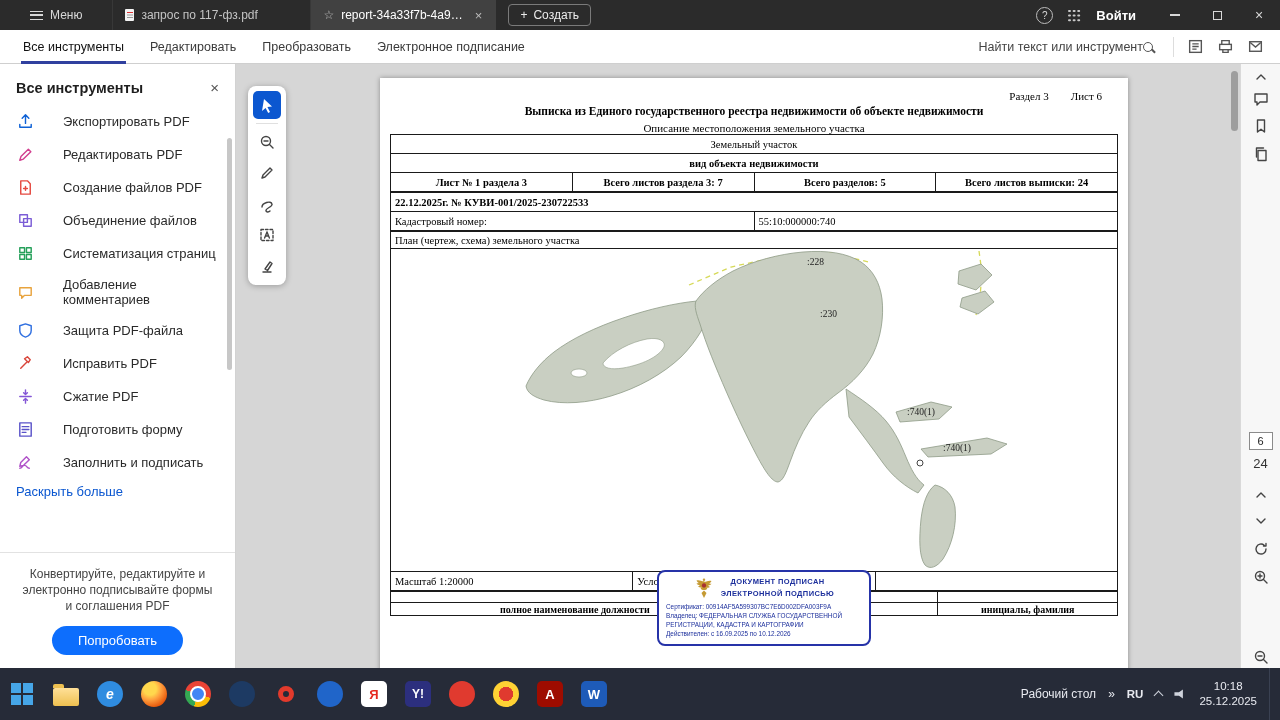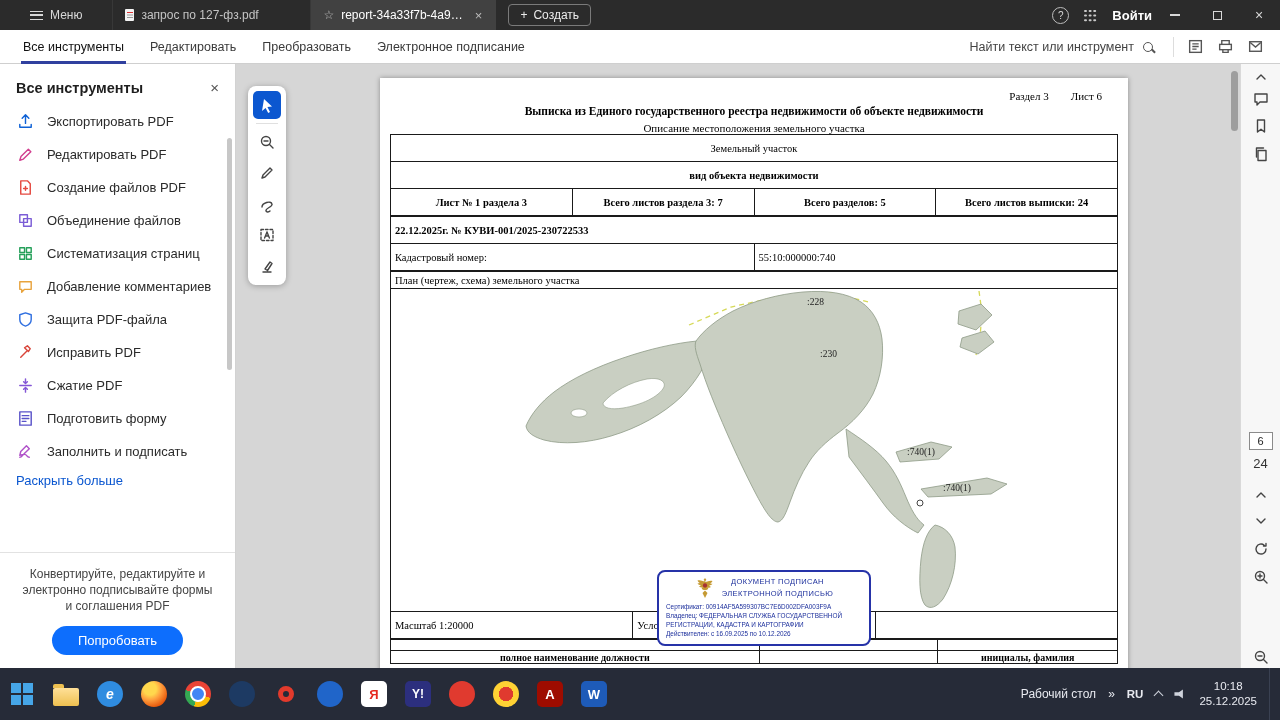--- a/index.html
+++ b/index.html
@@ -17,42 +17,42 @@
 .tab-label{white-space:nowrap;overflow:hidden;text-overflow:ellipsis;flex:1}
 .pdfdoc{width:9px;height:12px;background:#f4f4f4;border-radius:1px;flex:none;position:relative}
 .pdfdoc::after{content:"";position:absolute;left:1.5px;top:3px;width:6px;height:1.2px;background:#d33;box-shadow:0 2.5px 0 #999,0 5px 0 #999}
 .star{color:#bdbdbd;font-size:12px}
 .tab-close{color:#bbb;font-size:13px;padding:0 2px}
 .create-btn{display:flex;align-items:center;gap:6px;border:1px solid #7a7a7a;border-radius:4px;padding:3px 11px;margin-left:12px;color:#ececec}
 .tb-spacer{flex:1}
 .help-btn{width:17px;height:17px;border:1px solid #bdbdbd;border-radius:50%;display:flex;align-items:center;justify-content:center;font-size:10px;margin-right:14px}
 .dots{width:13px;height:13px;position:relative;margin-right:16px}
 .dots::before{content:"";position:absolute;left:1px;top:1px;width:2.6px;height:2.6px;border-radius:50%;background:#c9c9c9;box-shadow:4.6px 0 0 #c9c9c9,9.2px 0 0 #c9c9c9,0 4.6px 0 #c9c9c9,4.6px 4.6px 0 #c9c9c9,9.2px 4.6px 0 #c9c9c9,0 9.2px 0 #c9c9c9,4.6px 9.2px 0 #c9c9c9,9.2px 9.2px 0 #c9c9c9}
-.signin{font-weight:bold;color:#fff;font-size:13px;margin-right:2px}
+.signin{font-weight:bold;color:#fff;font-size:13px;margin-right:18px}
 .winbtn{width:42px;height:30px;display:flex;align-items:center;justify-content:center;color:#d8d8d8;font-size:14px}
 .minbar{width:10px;height:1.4px;background:#d8d8d8}
 .maxbox{width:9px;height:9px;border:1.3px solid #d8d8d8}
 
 
 .toolbar{position:absolute;top:30px;left:0;right:0;height:34px;background:#fff;border-bottom:1px solid #cfcfcf;display:flex;align-items:center;padding:0 10px;font-size:12.5px;color:#3a3a3a;z-index:6}
 .tb-item{padding:0 13px;height:34px;display:flex;align-items:center;position:relative;white-space:nowrap}
 .tb-item.active{color:#111}
 .tb-item.active::after{content:"";position:absolute;left:11px;right:11px;bottom:0;height:3px;background:#30409f}
-.search{margin-left:auto;display:flex;align-items:center;gap:9px;color:#444;padding-right:14px}
+.search{margin-left:auto;display:flex;align-items:center;color:#444;padding-right:14px}
 .mag{width:10px;height:10px;border:1.6px solid #555;border-radius:50%;position:relative;display:inline-block}
 .mag::after{content:"";position:absolute;width:5px;height:1.6px;background:#555;transform:rotate(45deg);right:-4px;bottom:-1px}
 .tb-div{width:1px;height:20px;background:#ddd;margin:0 6px}
 .tb-icon{width:30px;height:30px;display:flex;align-items:center;justify-content:center}
 .tb-icon svg{width:17px;height:17px;stroke:#555;fill:none;stroke-width:1.3}
 
 
 .sidebar{position:absolute;top:64px;left:0;width:236px;height:604px;background:#fff;border-right:1px solid #d2d2d2;z-index:5}
 .sb-head{display:flex;justify-content:space-between;align-items:center;padding:15px 16px 9px;font-size:14.5px;font-weight:bold;color:#1e1e1e}
 .sb-close{font-size:15px;color:#555;font-weight:normal}
-.sb-item{display:flex;align-items:center;gap:12px;padding:7px 16px;font-size:13px;color:#2a2a2a}
+.sb-item{display:flex;align-items:center;gap:28px;padding:7px 16px;font-size:13px;color:#2a2a2a}
 .sb-item svg{width:19px;height:19px;flex:none;stroke:currentColor;fill:none;stroke-width:1.5;stroke-linecap:round;stroke-linejoin:round}
 .ic0{color:#0f62d6}.ic1{color:#d23f8f}.ic2{color:#e5483f}.ic3{color:#7b5cd6}.ic4{color:#25a05a}.ic5{color:#e8a33d}.ic6{color:#2fa05f}.ic7{color:#2f6fe0}.ic8{color:#d9453a}.ic9{color:#8456d6}.ic10{color:#5a53c9}.ic11{color:#b052c9}.ic12{color:#e5632f}
 .sb-more{color:#0b57d0;font-size:13px;padding:5px 16px}
 .sb-scroll{position:absolute;right:3px;top:74px;width:5px;height:232px;background:#c7c7c7;border-radius:3px}
 .sb-foot{position:absolute;left:0;right:0;bottom:0;height:116px;border-top:1px solid #e2e2e2;background:#fff;padding:13px 20px 0;text-align:center}
 .sb-foot p{font-size:12px;color:#454545;line-height:1.35}
 .try-btn{display:inline-block;margin-top:11px;background:#0d6efd;color:#fff;border-radius:17px;padding:7px 26px;font-size:13px;border:none}
 
 
 .docarea{position:absolute;top:64px;left:236px;width:1004px;height:604px;background:#d6d6d6;overflow:hidden}
@@ -63,39 +63,39 @@
 .ft-btn.active svg{stroke:#fff}
 .ft-div{width:22px;height:1px;background:#e0e0e0;margin:1px 0}
 .doc-scroll{position:absolute;right:2px;top:7px;width:7px;height:60px;background:#9e9e9e;border-radius:4px}
 
 
 .page{position:absolute;left:144px;top:14px;width:748px;height:780px;background:#fff;box-shadow:0 0 5px rgba(0,0,0,.35);font-family:"Liberation Serif",serif;color:#000}
 .page-head{position:absolute;top:12px;right:26px;font-size:11px;display:flex;gap:22px}
 .doc-title{margin-top:27px;text-align:center;font-weight:bold;font-size:11.5px}
 .doc-sub{text-align:center;font-size:11px;margin-top:5px}
 .page table{border-collapse:collapse;width:728px;margin:0 auto;font-size:10.5px;table-layout:fixed}
-.page td{border:1px solid #1a1a1a;padding:0 4px;height:27px;vertical-align:middle;overflow:hidden;white-space:nowrap}
+.page td{border:1px solid #1a1a1a;padding:0 4px;height:19px;vertical-align:middle;overflow:hidden;white-space:nowrap}
 .t1{margin-top:6px}.t2{margin-top:5px}.t3{margin-top:7px}
 .center{text-align:center}.bold{font-weight:bold}
 .map-cell{padding:0!important;height:322px!important}
 svg.map{display:block;width:100%;height:322px}
 .map .land{fill:#c9cfc2;stroke:#8e9a86;stroke-width:.8}
 .map .hole{fill:#fff;stroke:#8e9a86;stroke-width:.6}
 .map .dash{fill:none;stroke:#d6d957;stroke-width:1.3;stroke-dasharray:5 4}
 .map text{font-family:"Liberation Serif",serif;font-size:9.5px;fill:#222}
 .map .marker{fill:#fff;stroke:#444;stroke-width:1}
 .t-foot{margin-top:22px}
 .t-foot td{height:11px}
 .t-foot .lbl{height:13px;font-size:10px;font-weight:bold;text-align:center}
 
 
 .stamp{position:absolute;left:277px;top:492px;width:214px;background:#fff;border:2px solid #2633a8;border-radius:8px;z-index:4;padding:4px 7px 5px;color:#1c2f9c;font-family:"Liberation Sans",sans-serif}
 .stamp-top{display:flex;align-items:center;justify-content:center;gap:7px}
 .crest{width:20px;height:22px;flex:none}
-.stamp-title{font-size:7.5px;font-weight:normal;letter-spacing:.4px;line-height:1.6;text-align:center}
+.stamp-title{font-size:7.5px;font-weight:bold;letter-spacing:.4px;line-height:1.6;text-align:center}
 .stamp-small{font-size:6.4px;text-align:left;margin-top:3px;line-height:1.4}
 
 
 .rightpanel{position:absolute;top:64px;right:0;width:40px;height:604px;background:#f7f7f7;border-left:1px solid #d9d9d9;z-index:5}
 .rp-ic{position:absolute;left:50%;transform:translateX(-50%)}
 .rp-ic svg{width:18px;height:18px;stroke:#444;fill:none;stroke-width:1.4;stroke-linecap:round;stroke-linejoin:round}
 .pagebox{width:24px;height:18px;border:1px solid #8b8b8b;background:#fff;font-size:11px;display:flex;align-items:center;justify-content:center;font-family:"Liberation Sans",sans-serif;color:#222}
 .pagetotal{font-size:13px;color:#333}
 
 
@@ -132,21 +132,21 @@
 
 <div class="screen">
 
   <header class="titlebar">
     <div class="menu-btn">
       <span class="burger"></span>
       <span>Меню</span>
     </div>
     <div class="tab">
       <span class="pdfdoc"></span>
-      <span class="tab-label">запрос по 127-фз.pdf</span>
+      <span class="tab-label">запрос по 117-фз.pdf</span>
     </div>
     <div class="tab active">
       <span class="star">☆</span>
       <span class="tab-label">report-34a33f7b-4a9b...</span>
       <span class="tab-close">×</span>
     </div>
     <div class="create-btn">
       <span>+</span>
       <span>Создать</span>
     </div>

